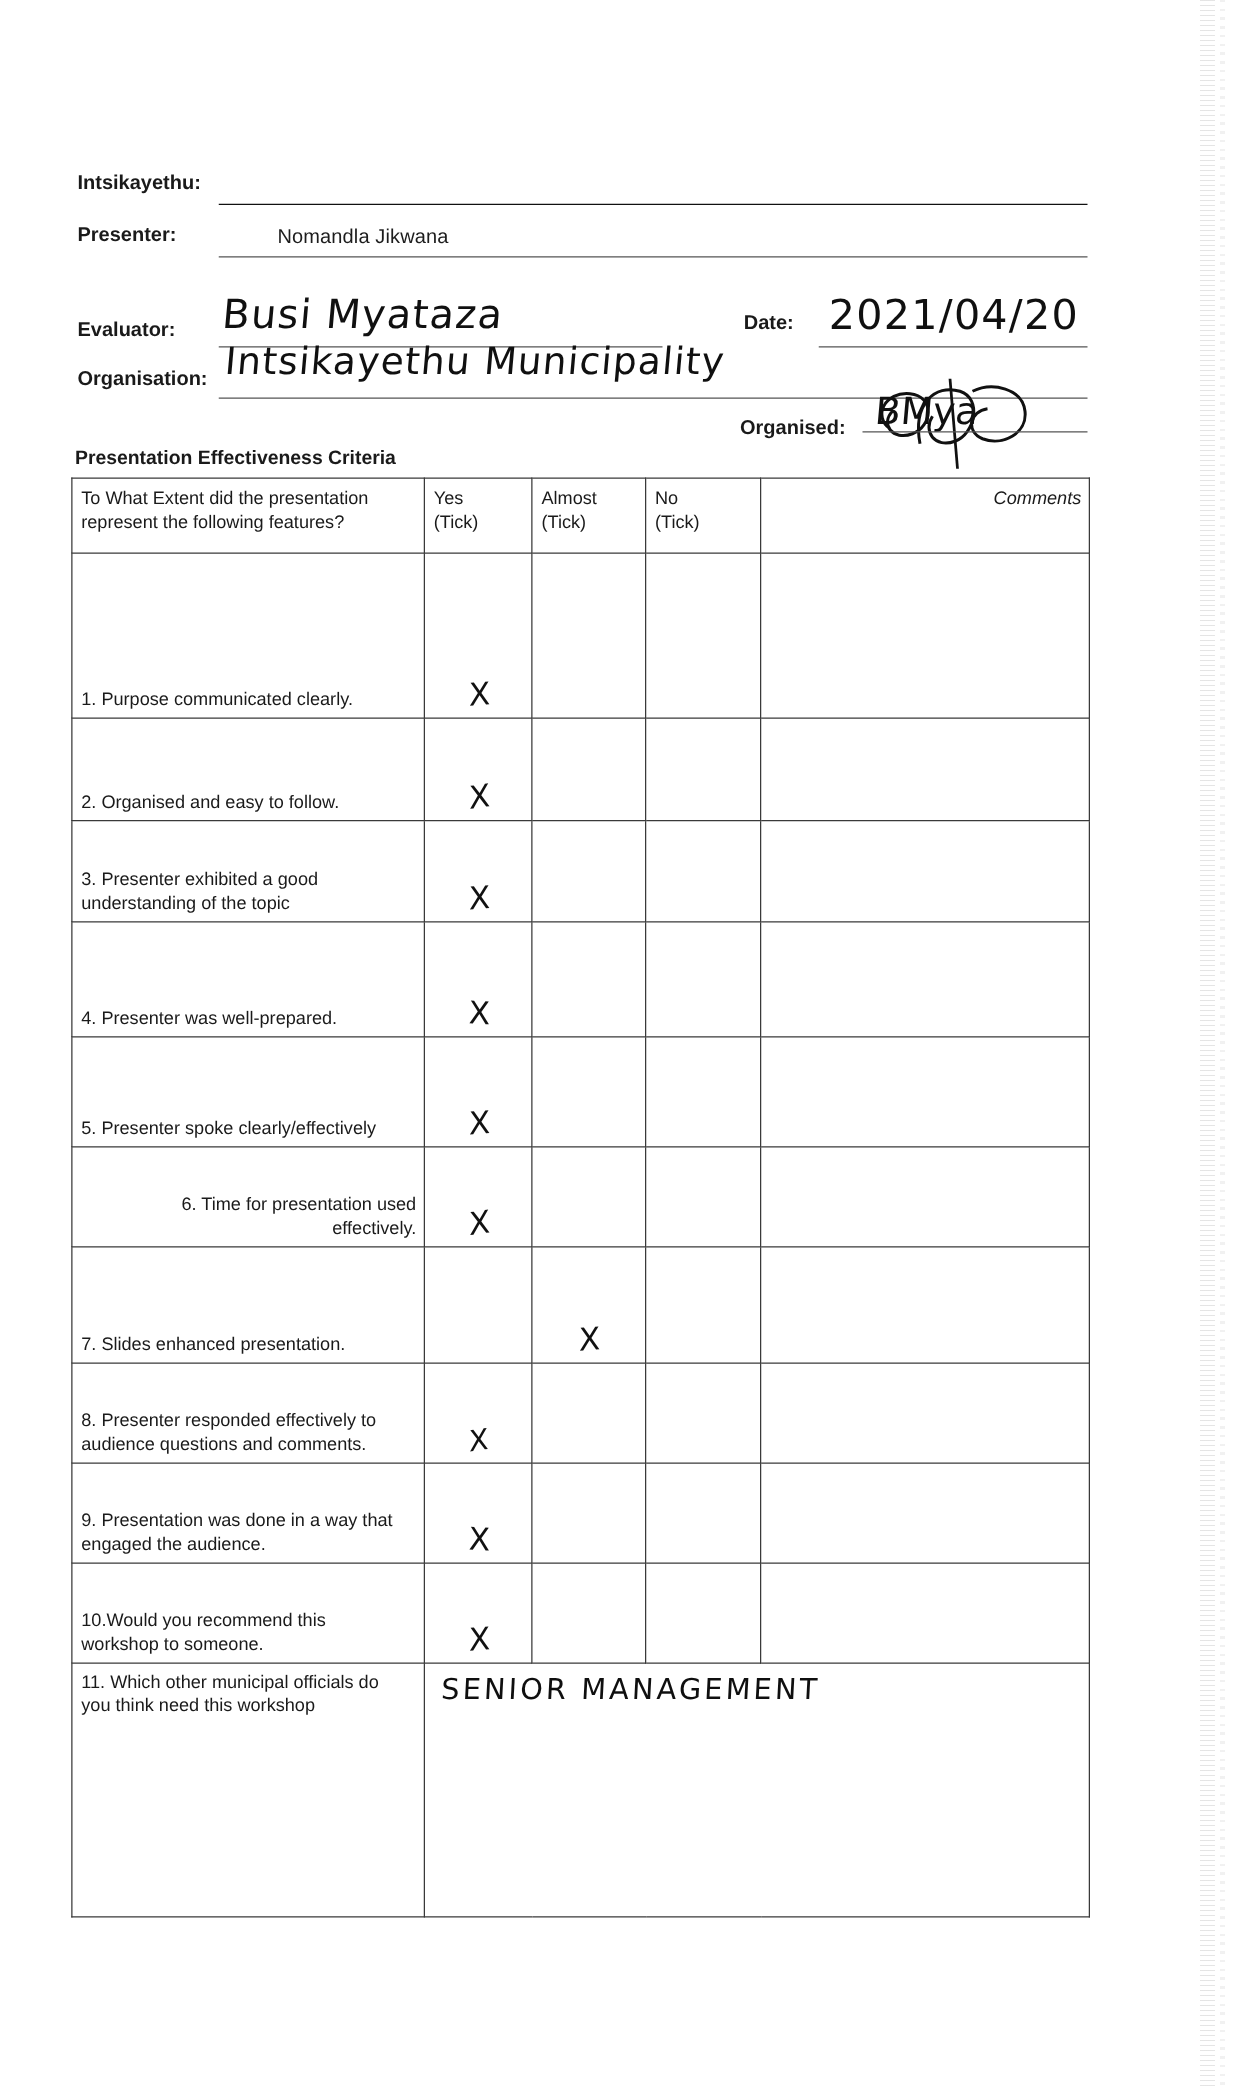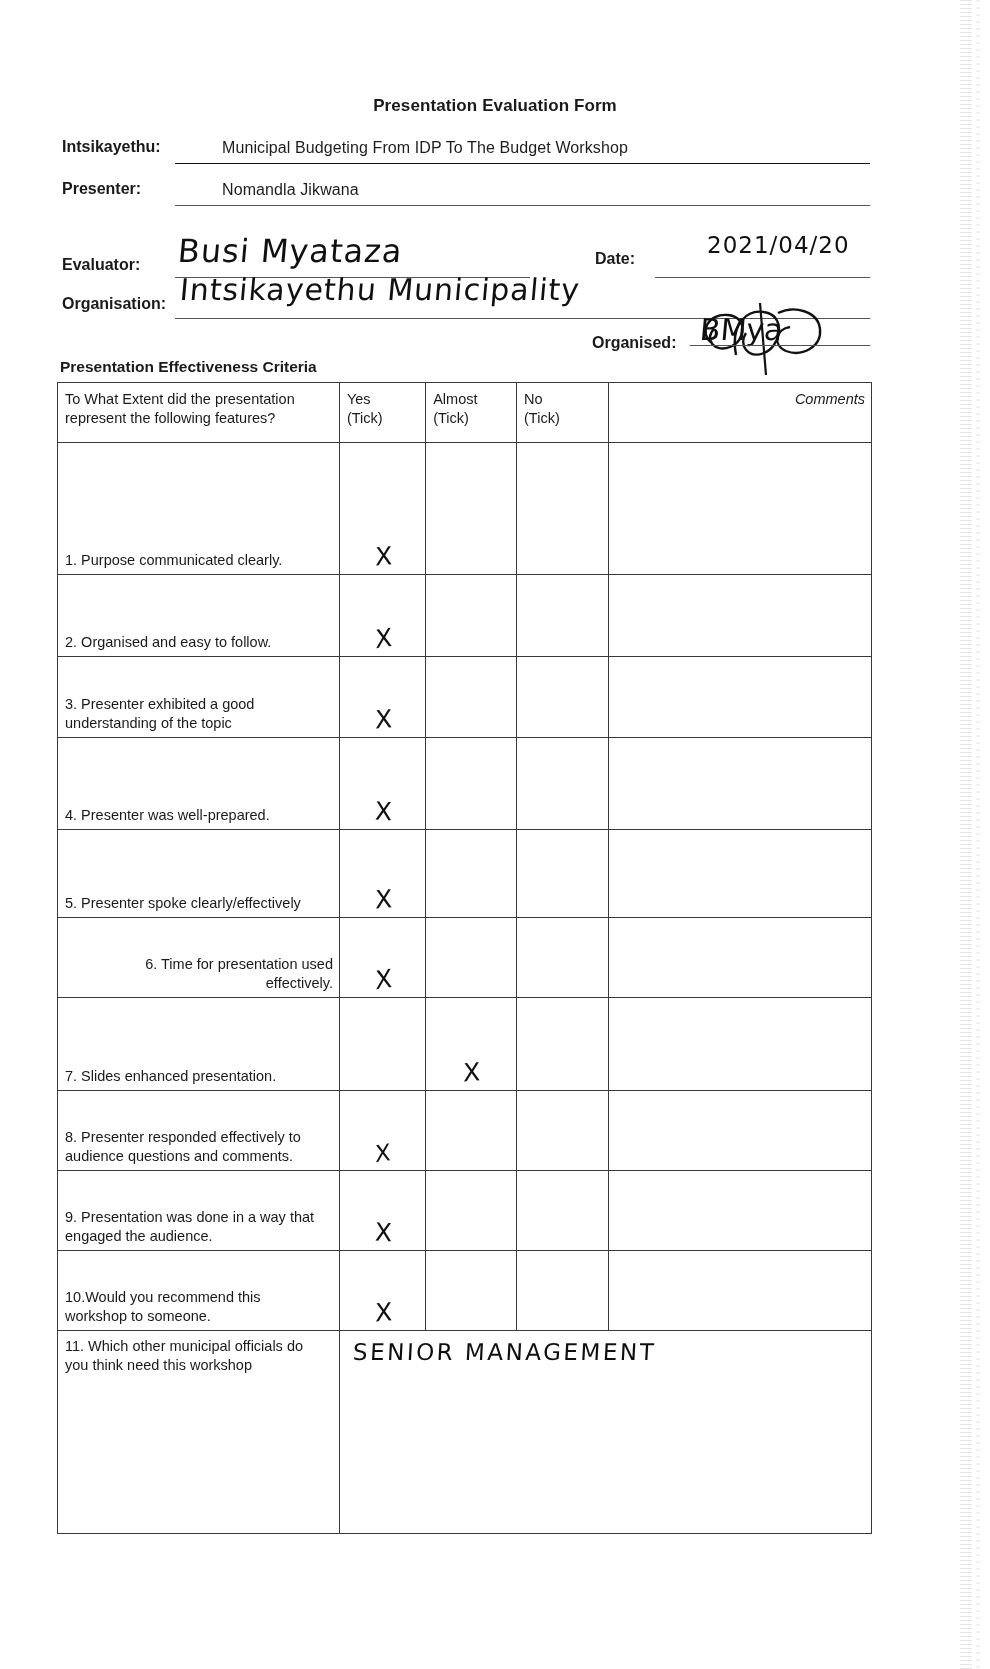--- a/index.html
+++ b/index.html
@@ -101,44 +101,42 @@
   .row11 td{vertical-align:top;padding-top:6px;}
 </style>
 </head>
 <body>
 
 <div class="page">
 
   <div class="scan-strip"></div>
   <div class="scan-strip2"></div>
 
-  <div class="form-title">Presentation Evaluation Form</div>
 
   <div class="field-row" style="top:138px;">
     <span class="field-label">Intsikayethu:</span>
   </div>
-  <div class="typed" style="left:222px;top:139px;">Municipal Budgeting From IDP To The Budget Workshop</div>
   <div class="rule" style="left:175px;top:163px;width:695px;"></div>
 
   <div class="field-row" style="top:180px;">
     <span class="field-label">Presenter:</span>
   </div>
   <div class="typed" style="left:222px;top:181px;">Nomandla Jikwana</div>
   <div class="rule soft" style="left:175px;top:205px;width:695px;"></div>
 
   <div class="field-row" style="top:256px;">
     <span class="field-label">Evaluator:</span>
   </div>
   <div class="hand hand-script" style="left:178px;top:232px;font-size:32px;">Busi Myataza</div>
   <div class="rule soft" style="left:175px;top:277px;width:355px;"></div>
 
   <div class="field-row" style="left:595px;top:250px;">
     <span class="field-label">Date:</span>
   </div>
-  <div class="hand" style="left:663px;top:232px;font-size:23px;letter-spacing:1px;margin-left:44px;">2021/04/20</div>
+  <div class="hand" style="left:663px;top:232px;font-size:33px;letter-spacing:1px;">2021/04/20</div>
   <div class="rule soft" style="left:655px;top:277px;width:215px;"></div>
 
   <div class="field-row" style="top:295px;">
     <span class="field-label">Organisation:</span>
   </div>
   <div class="hand hand-script" style="left:180px;top:272px;font-size:30px;">Intsikayethu Municipality</div>
   <div class="rule soft" style="left:175px;top:318px;width:695px;"></div>
 
   <div class="field-row" style="left:592px;top:334px;">
     <span class="field-label">Organised:</span>

